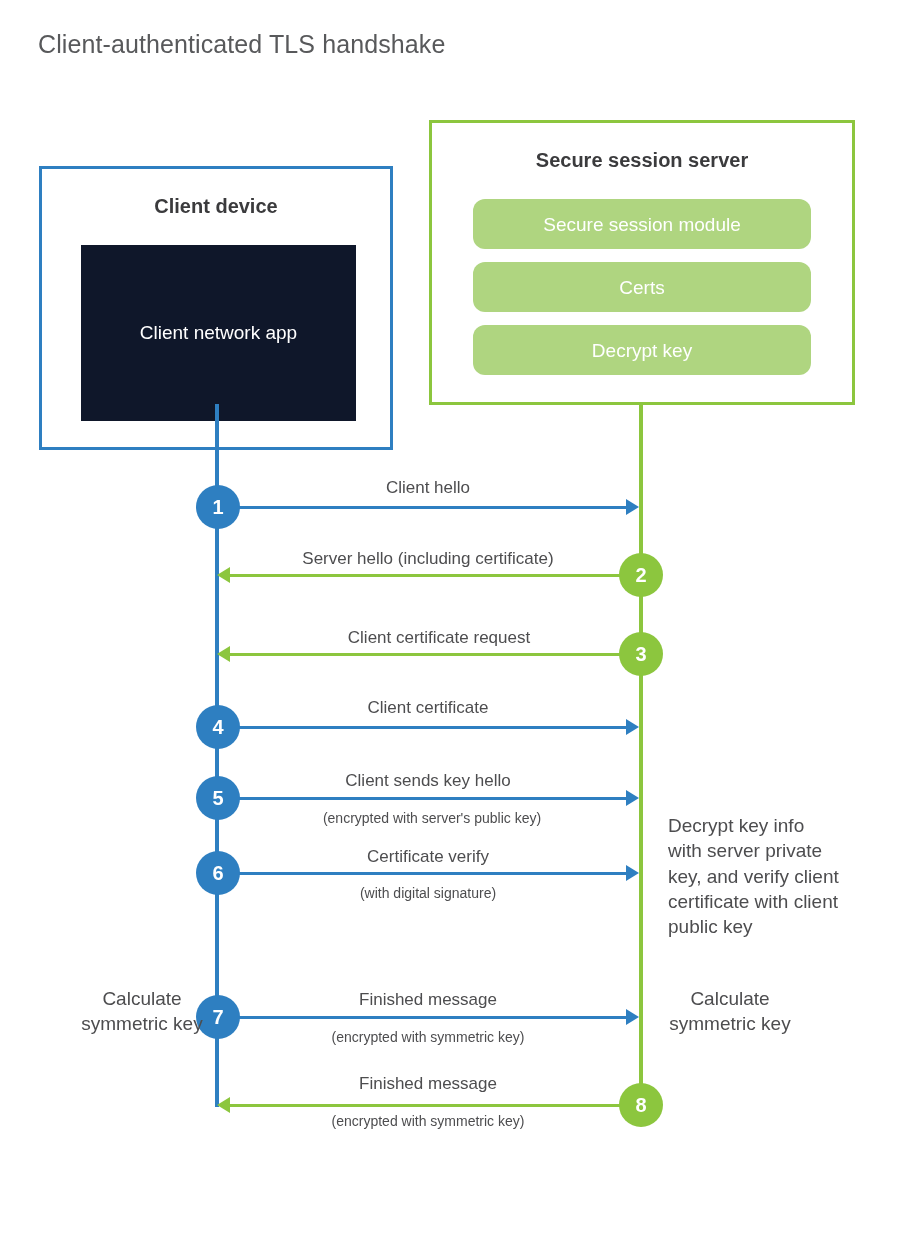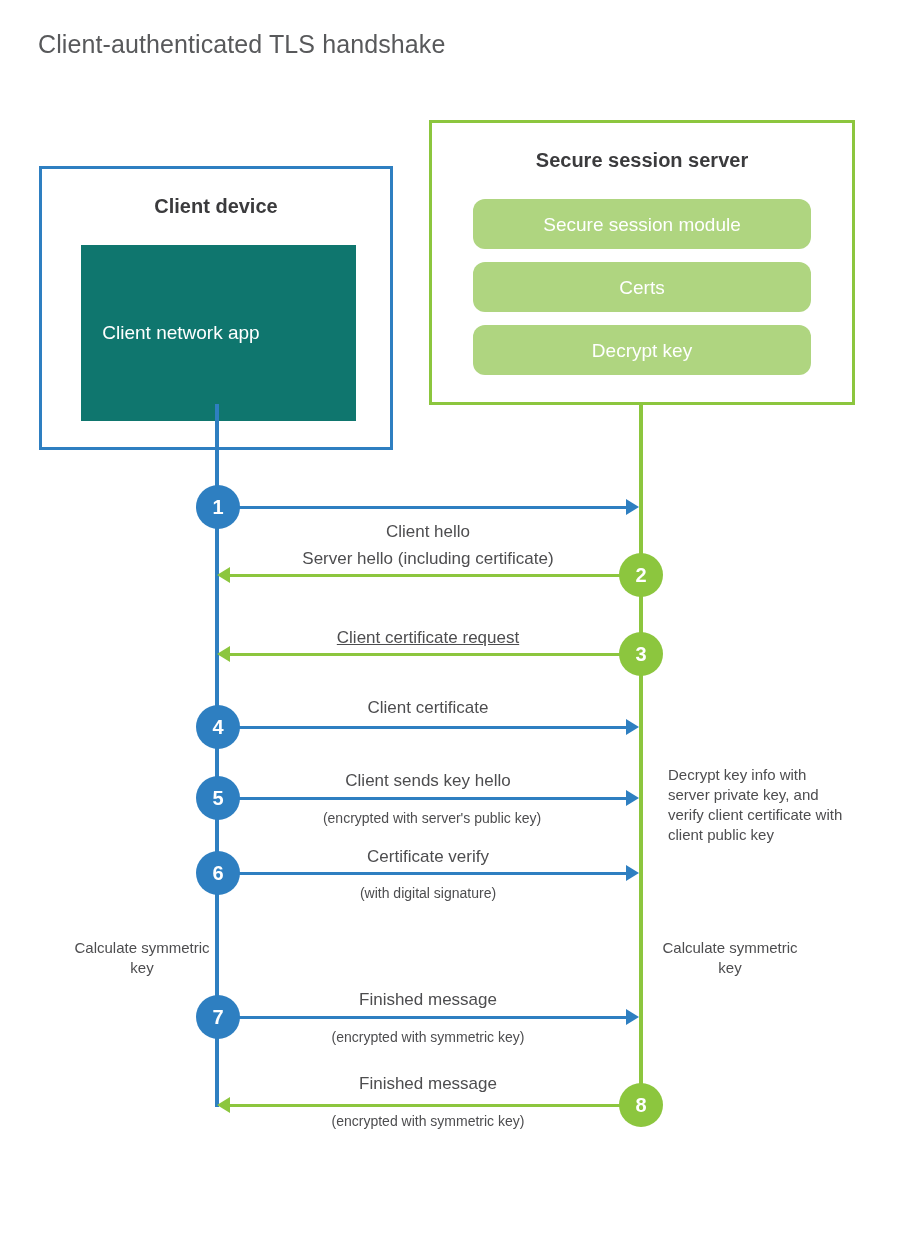--- a/index.html
+++ b/index.html
@@ -64,23 +64,24 @@
     color: #3b3b3d;
   }
 
   
   #client-app {
     position: absolute;
     left: 39px;
     top: 76px;
     width: 275px;
     height: 176px;
-    background: #0f766e;
+    background: #0f172a;
     display: flex;
     align-items: center;
+    justify-content: center;
     box-sizing: border-box;
   }
   #client-app-label {
     width: 200px;
     text-align: center;
     font-size: 19px;
     color: #ffffff;
     line-height: 1.38;
   }
 
@@ -167,23 +168,24 @@
   }
   .msg-sublabel {
     position: absolute;
     text-align: center;
     font-size: 14px;
     color: #4d4d4f;
     white-space: nowrap;
   }
   .side-note {
     position: absolute;
-    font-size: 15px;
+    font-size: 19px;
     color: #4d4d4f;
     line-height: 1.33;
+    margin-top: 48px;
   }
   .side-note.center { text-align: center; }
 </style>
 </head>
 <body>
 
 <div id="page">
 
   <div id="title">Client-authenticated TLS handshake</div>
 
@@ -203,35 +205,35 @@
       <span class="server-bar-label">Certs</span>
     </div>
     <div class="server-bar" id="server-bar-2">
       <span class="server-bar-label">Decrypt key</span>
     </div>
   </div>
 
   <div class="lifeline" id="client-lifeline"></div>
   <div class="lifeline" id="server-lifeline"></div>
 
-  <div class="msg-label" style="left:228px; top:478px; width:400px;margin-top:44px;">Client hello</div>
+  <div class="msg-label" style="left:228px; top:478px; width:400px;">Client hello</div>
   <div class="msg-line blue" style="left:217px; top:506px; width:411px;"></div>
   <div class="arrow-head right blue" style="left:626px; top:499px;"></div>
   <div class="step-circle blue" style="left:196px; top:485px;">
     <span>1</span>
   </div>
 
   <div class="msg-label" style="left:228px; top:549px; width:400px;">Server hello (including certificate)</div>
   <div class="msg-line green" style="left:230px; top:574px; width:411px;"></div>
   <div class="arrow-head left green" style="left:217px; top:567px;"></div>
   <div class="step-circle green" style="left:619px; top:553px;">
     <span>2</span>
   </div>
 
-  <div class="msg-label" style="left:228px; top:628px; width:400px;text-decoration:underline;">Client certificate request</div>
+  <div class="msg-label" style="left:239px; top:628px; width:400px;">Client certificate request</div>
   <div class="msg-line green" style="left:230px; top:653px; width:411px;"></div>
   <div class="arrow-head left green" style="left:217px; top:646px;"></div>
   <div class="step-circle green" style="left:619px; top:632px;">
     <span>3</span>
   </div>
 
   <div class="msg-label" style="left:228px; top:698px; width:400px;">Client certificate</div>
   <div class="msg-line blue" style="left:217px; top:726px; width:411px;"></div>
   <div class="arrow-head right blue" style="left:626px; top:719px;"></div>
   <div class="step-circle blue" style="left:196px; top:705px;">

